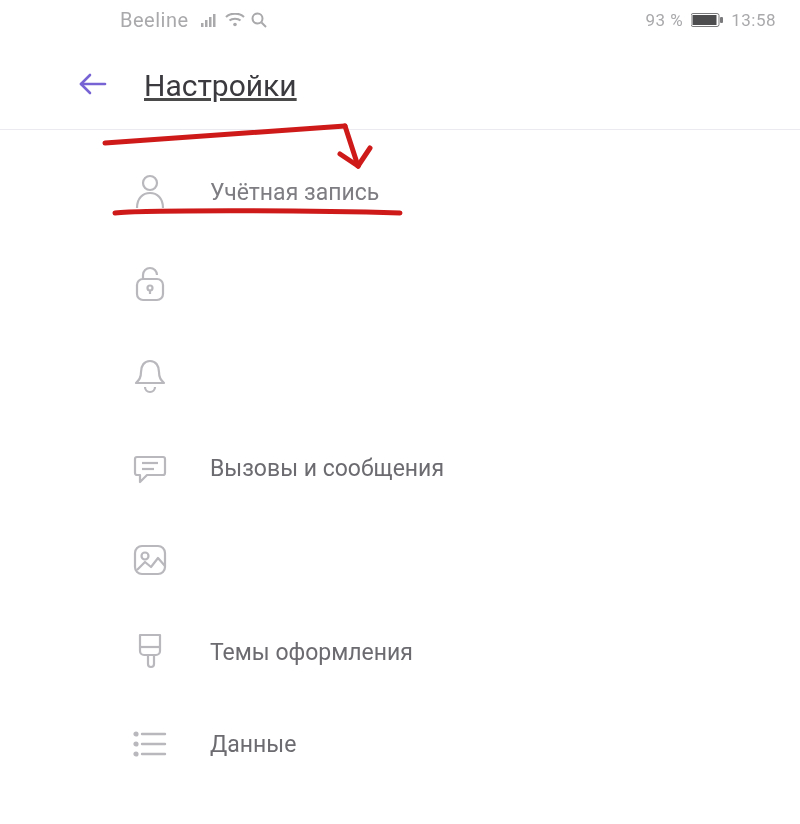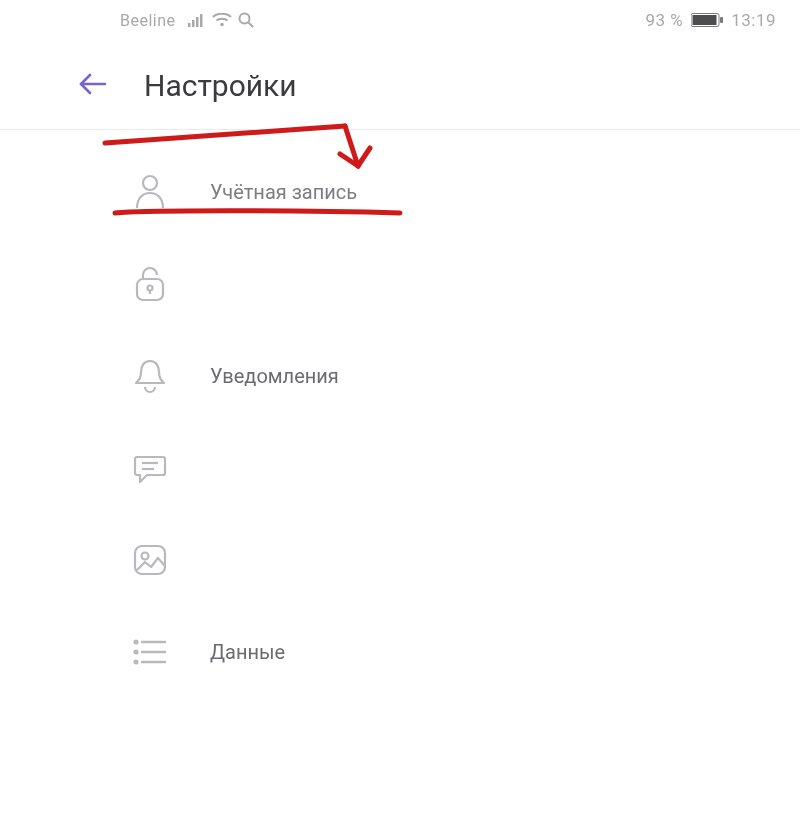--- a/index.html
+++ b/index.html
@@ -8,46 +8,47 @@
   .statusbar {
     display: flex;
     align-items: center;
     height: 40px;
     padding: 0 24px 0 120px;
     color: #a9a9ac;
     font-size: 17px;
     letter-spacing: 0.5px;
   }
   .statusbar .left { display: flex; align-items: center; gap: 6px; }
-  .statusbar .carrier { font-size: 16px; margin-right: 6px; }
+  .statusbar .carrier { font-size: 20px; margin-right: 6px; }
   .statusbar .right { margin-left: auto; display: flex; align-items: center; gap: 8px; }
   .statusbar svg { display: block; }
 
   .header {
     display: flex;
     align-items: center;
     padding: 28px 24px 26px 78px;
     gap: 36px;
     border-bottom: 1px solid #eceaf1;
     position: relative;
+    text-decoration: underline;
   }
   .header .back-icon { color: #7763d3; }
   .header .title { font-size: 30px; color: #3b3b3f; font-weight: 400; }
 
   .list { padding: 16px 0 0 0; position: relative; }
   .item {
     display: flex;
     align-items: center;
     padding: 0 24px 0 130px;
     height: 92px;
     gap: 40px;
     cursor: pointer;
   }
   .item .icn { width: 40px; display:flex; align-items:center; justify-content:center; color:#b8b8bd; }
-  .item .label { font-size: 20px; color: #6b6b70; }
+  .item .label { font-size: 23px; color: #6b6b70; }
   .item:first-child .label { color: #7d7d82; }
 
   .annotation {
     position: absolute;
     left: 100px;
     top: 118px;
     pointer-events: none;
   }
 </style>
 </head>
@@ -84,21 +85,21 @@
   </div>
   <div class="right">
     <span>93 %</span>
     <span>
       <svg width="32" height="14" viewBox="0 0 32 14">
           <rect x="0" y="0.5" width="28" height="13" rx="2" fill="none" stroke="#7a7a7d" stroke-width="1"></rect>
           <rect x="1.5" y="2" width="24" height="10" fill="#4d4d50"></rect>
           <rect x="29" y="4" width="3" height="6" rx="1" fill="#7a7a7d"></rect>
         </svg>
     </span>
-    <span>13:19</span>
+    <span>13:58</span>
   </div>
 </div>
 
 <div class="header">
   <span class="back-icon">
     <svg width="30" height="24" viewBox="0 0 30 24">
         <g fill="none" stroke="#7763d3" stroke-width="2.6" stroke-linecap="round" stroke-linejoin="round">
           <line x1="3" y1="12" x2="27" y2="12"></line>
           <polyline points="12,3 3,12 12,21"></polyline>
         </g>
@@ -136,47 +137,59 @@
 
   <div class="item">
     <span class="icn">
       <svg width="34" height="36" viewBox="0 0 34 36">
           <g fill="none" stroke="#b8b8bd" stroke-width="2.2" stroke-linejoin="round">
             <path d="M17 3 C11 3 8 8 8 14 C8 20 6 22 3 25 L31 25 C28 22 26 20 26 14 C26 8 23 3 17 3 Z"></path>
             <path d="M12 29 a5 5 0 0 0 10 0"></path>
           </g>
         </svg>
     </span>
-    <span class="label">Уведомления</span>
   </div>
 
   <div class="item">
     <span class="icn">
       <svg width="34" height="34" viewBox="0 0 34 34">
           <g fill="none" stroke="#b8b8bd" stroke-width="2.2" stroke-linejoin="round">
             <path d="M4 6 h26 a2 2 0 0 1 2 2 v14 a2 2 0 0 1 -2 2 H14 l-7 7 v-7 H4 a2 2 0 0 1 -2 -2 V8 a2 2 0 0 1 2 -2 Z"></path>
             <line x1="9" y1="12" x2="25" y2="12"></line>
             <line x1="9" y1="18" x2="21" y2="18"></line>
           </g>
         </svg>
     </span>
+    <span class="label">Вызовы и сообщения</span>
   </div>
 
   <div class="item">
     <span class="icn">
       <svg width="34" height="32" viewBox="0 0 34 32">
           <g fill="none" stroke="#b8b8bd" stroke-width="2.2" stroke-linejoin="round">
             <rect x="2" y="2" width="30" height="28" rx="7"></rect>
             <circle cx="12" cy="12" r="3.5"></circle>
             <path d="M4 26 l8 -8 l6 5 l7 -9 l7 8"></path>
           </g>
         </svg>
     </span>
   </div>
 
+  <div class="item">
+    <span class="icn">
+      <svg width="30" height="38" viewBox="0 0 30 38">
+          <g fill="none" stroke="#b8b8bd" stroke-width="2.2" stroke-linejoin="round">
+            <path d="M5 2 h20 v16 a4 4 0 0 1 -4 4 h-12 a4 4 0 0 1 -4 -4 Z"></path>
+            <line x1="5" y1="14" x2="25" y2="14"></line>
+            <path d="M13 22 v9 a3 3 0 0 0 6 0 v-9"></path>
+          </g>
+        </svg>
+    </span>
+    <span class="label">Темы оформления</span>
+  </div>
 
   <div class="item">
     <span class="icn">
       <svg width="34" height="26" viewBox="0 0 34 26">
           <g stroke="#b8b8bd" stroke-width="2.4" stroke-linecap="round">
             <circle cx="3" cy="3" r="1.4" fill="#b8b8bd"></circle>
             <line x1="9" y1="3" x2="32" y2="3"></line>
             <circle cx="3" cy="13" r="1.4" fill="#b8b8bd"></circle>
             <line x1="9" y1="13" x2="32" y2="13"></line>
             <circle cx="3" cy="23" r="1.4" fill="#b8b8bd"></circle>

